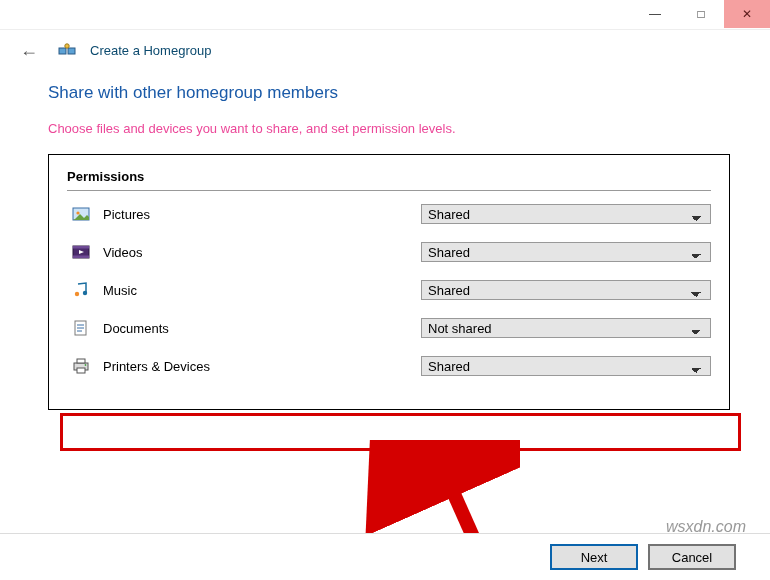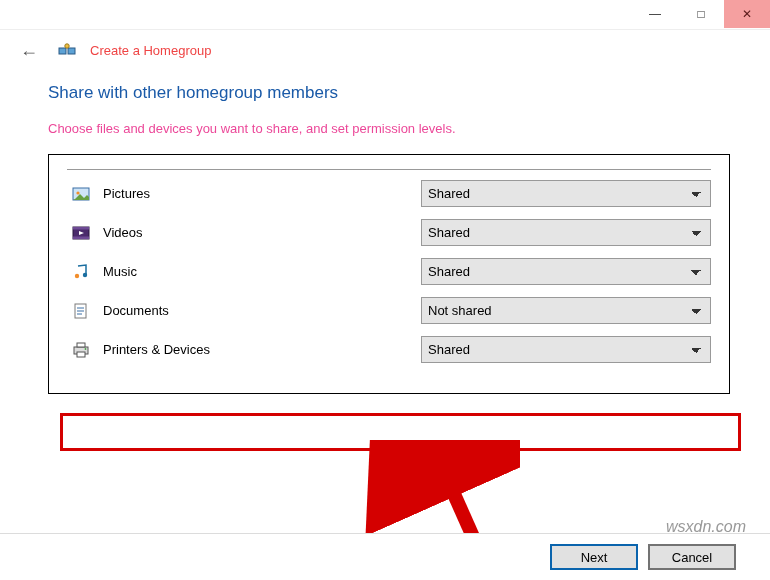--- a/index.html
+++ b/index.html
@@ -33,21 +33,21 @@
       display: flex;
       align-items: center;
       gap: 14px;
       padding: 8px 14px 2px 14px;
     }
     .back-arrow { font-size: 18px; color: #555; padding: 2px 6px; cursor: default; }
     .hg-icon {
       width: 18px; height: 18px;
       display:inline-flex; align-items:center; justify-content:center;
     }
-    .header-title { font-size: 13px; color:#ef4444; }
+    .header-title { font-size: 13px; color:#0c4a6e; }
     .content {
       padding: 18px 40px 12px 48px;
     }
     h1.heading {
       color: #1a5aa8;
       font-weight: 400;
       font-size: 17px;
       margin-bottom: 18px;
     }
     .subtext { font-size: 13px; color:#ec4899; margin-bottom: 18px; }
@@ -71,21 +71,21 @@
     }
     .lib .ic {
       width: 20px; height: 18px; display:inline-flex; align-items:center; justify-content:center;
       font-size: 15px;
     }
     .perm {
       padding: 6px 0;
     }
     select.drop {
       width: 100%;
-      height: 27px;
+      height: 20px;
       background: #e5e5e5;
       border: 1px solid #999;
       padding: 2px 6px;
       font-size: 13px;
       appearance: none;
       -webkit-appearance: none;
       background-image: linear-gradient(45deg, transparent 50%, #333 50%), linear-gradient(135deg, #333 50%, transparent 50%);
       background-position: calc(100% - 14px) 11px, calc(100% - 9px) 11px;
       background-size: 5px 5px, 5px 5px;
       background-repeat: no-repeat;
@@ -135,20 +135,21 @@
   </span>
   <span class="header-title">Create a Homegroup</span>
 </div>
 
 <div class="content">
   <h1 class="heading">Share with other homegroup members</h1>
   <p class="subtext">Choose files and devices you want to share, and set permission levels.</p>
 
   <div class="panel">
     <div class="cols">
+      <div class="hdr">Permissions</div>
       <div class="divider"></div>
 
       <div class="lib">
         <span class="ic">
           <svg viewBox="0 0 18 18">
               <rect x="1" y="3" width="16" height="12" fill="#cfe4f7" stroke="#3a6ea5"></rect>
               <circle cx="6" cy="8" r="1.6" fill="#f28e2c"></circle>
               <polyline points="3,14 8,9 12,13 15,10 17,12 17,15 1,15" fill="#68a042"></polyline>
             </svg>
         </span>

